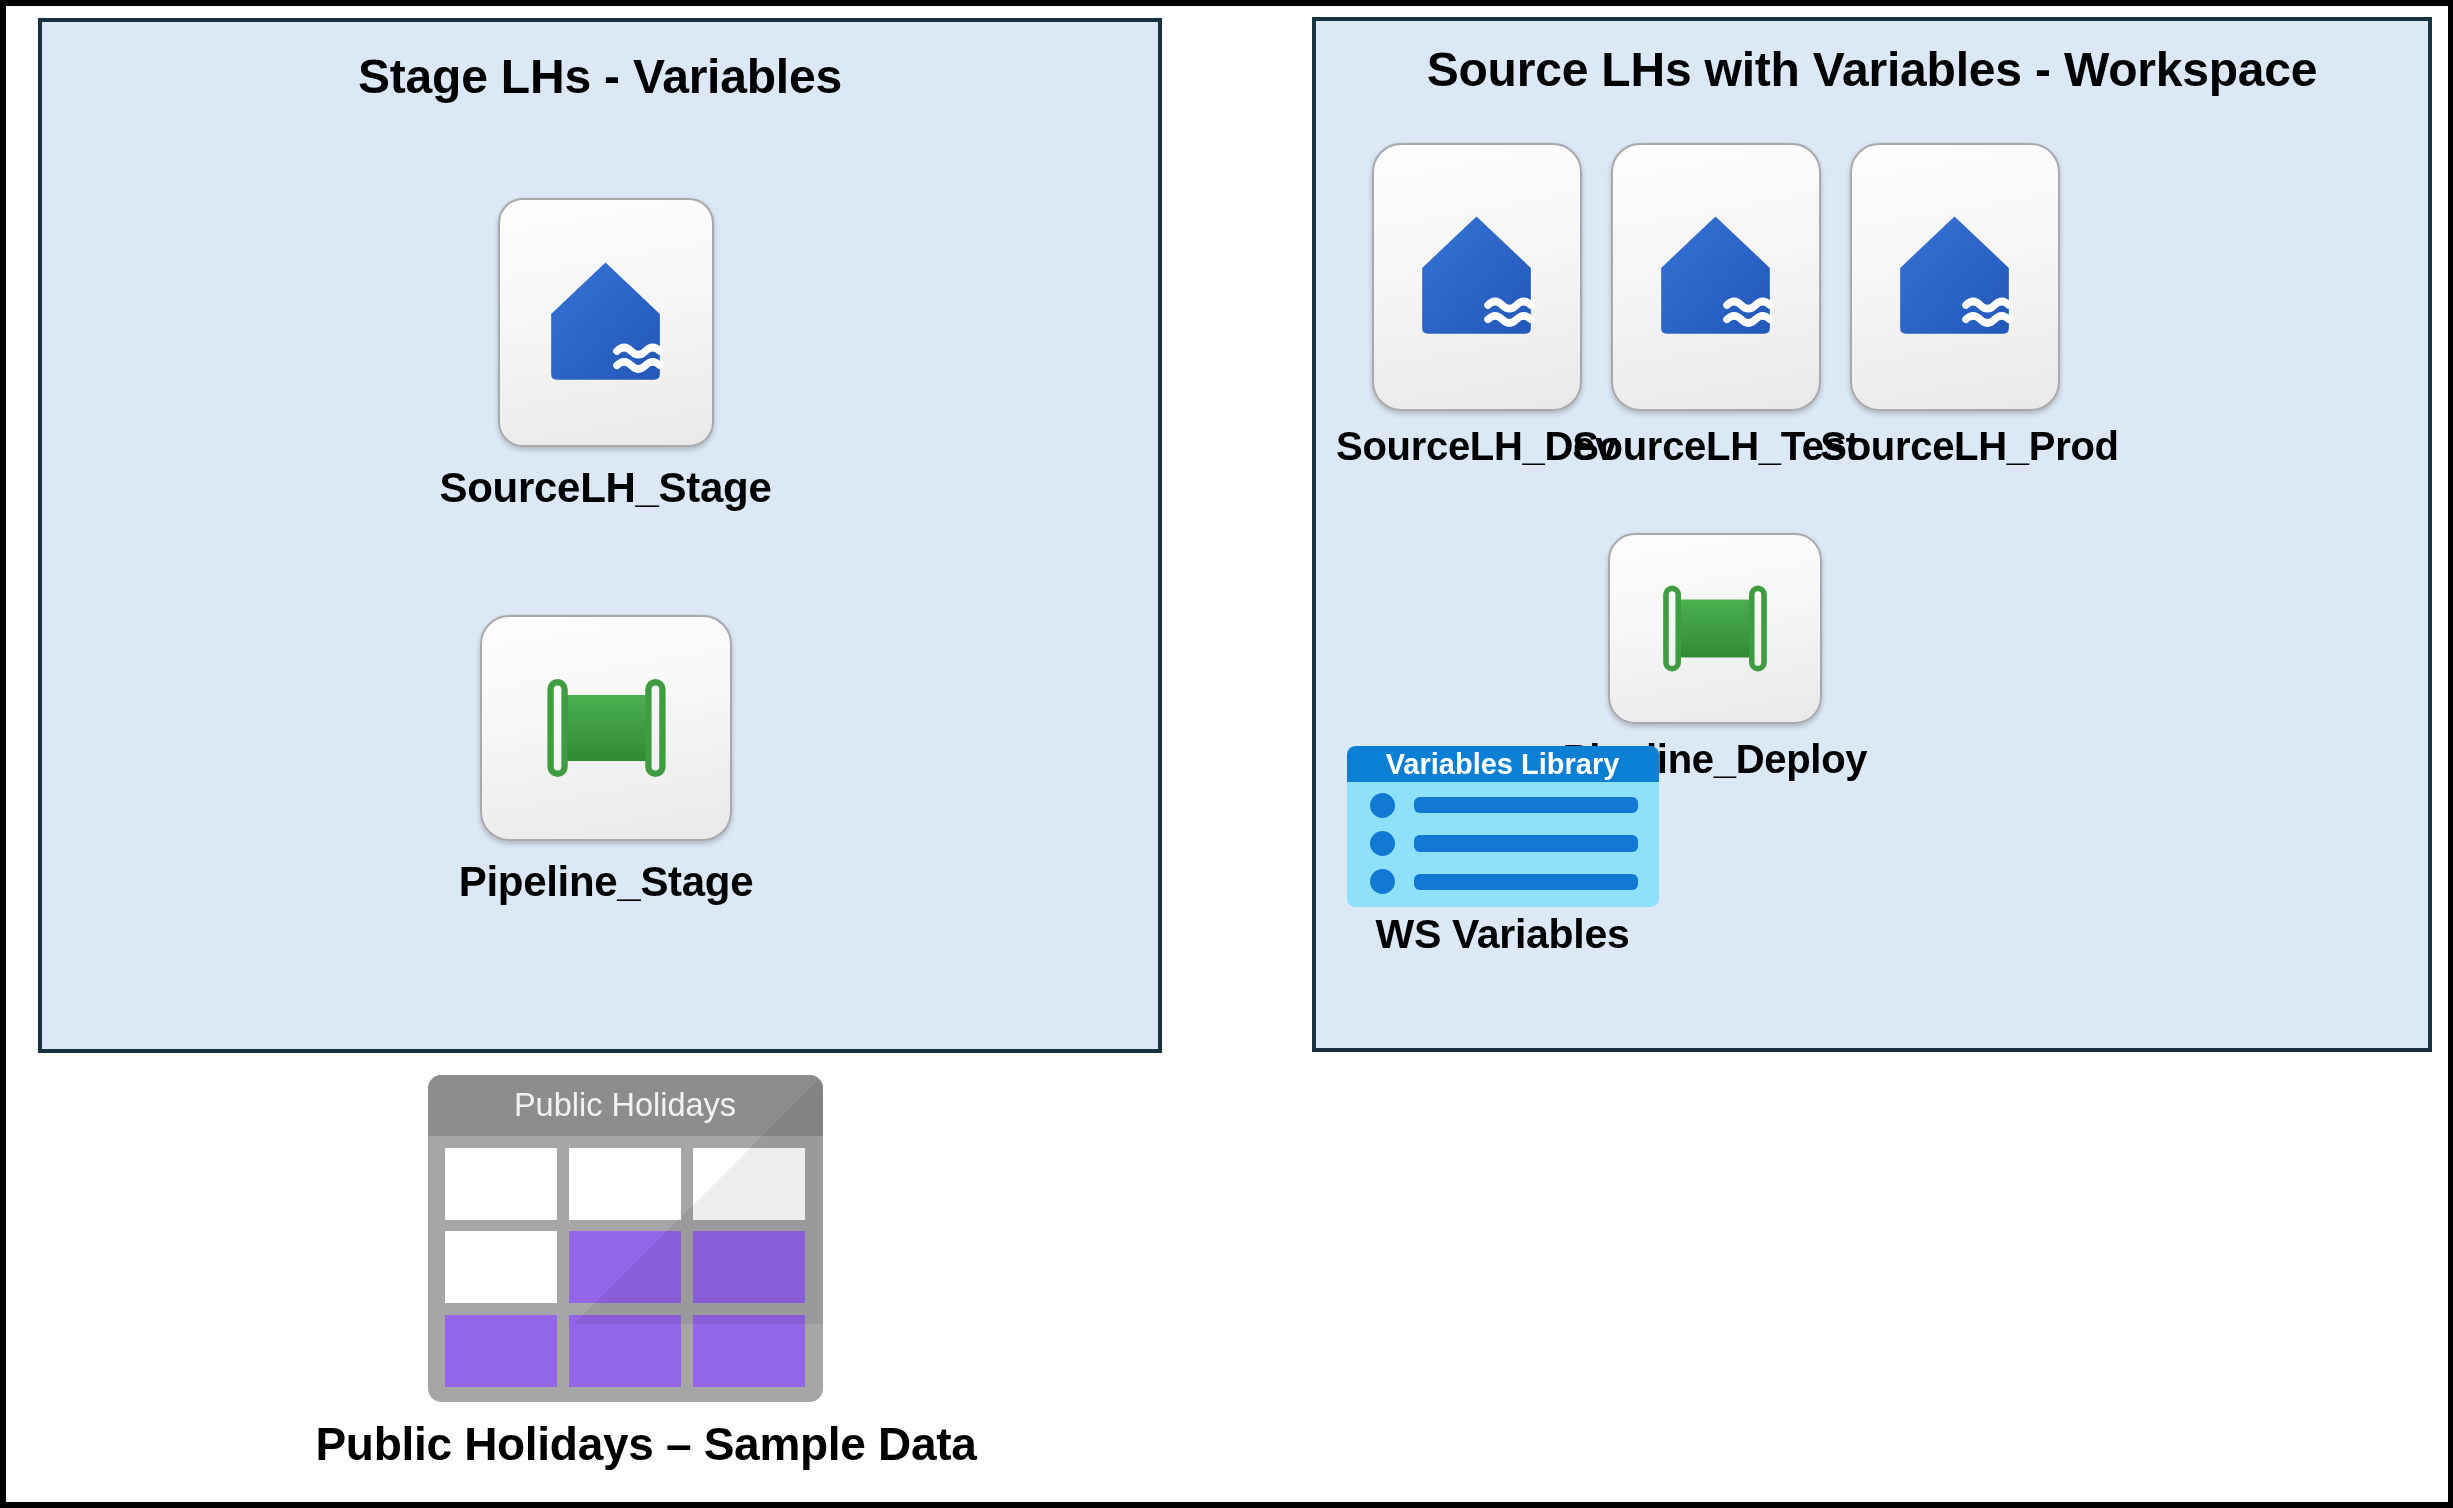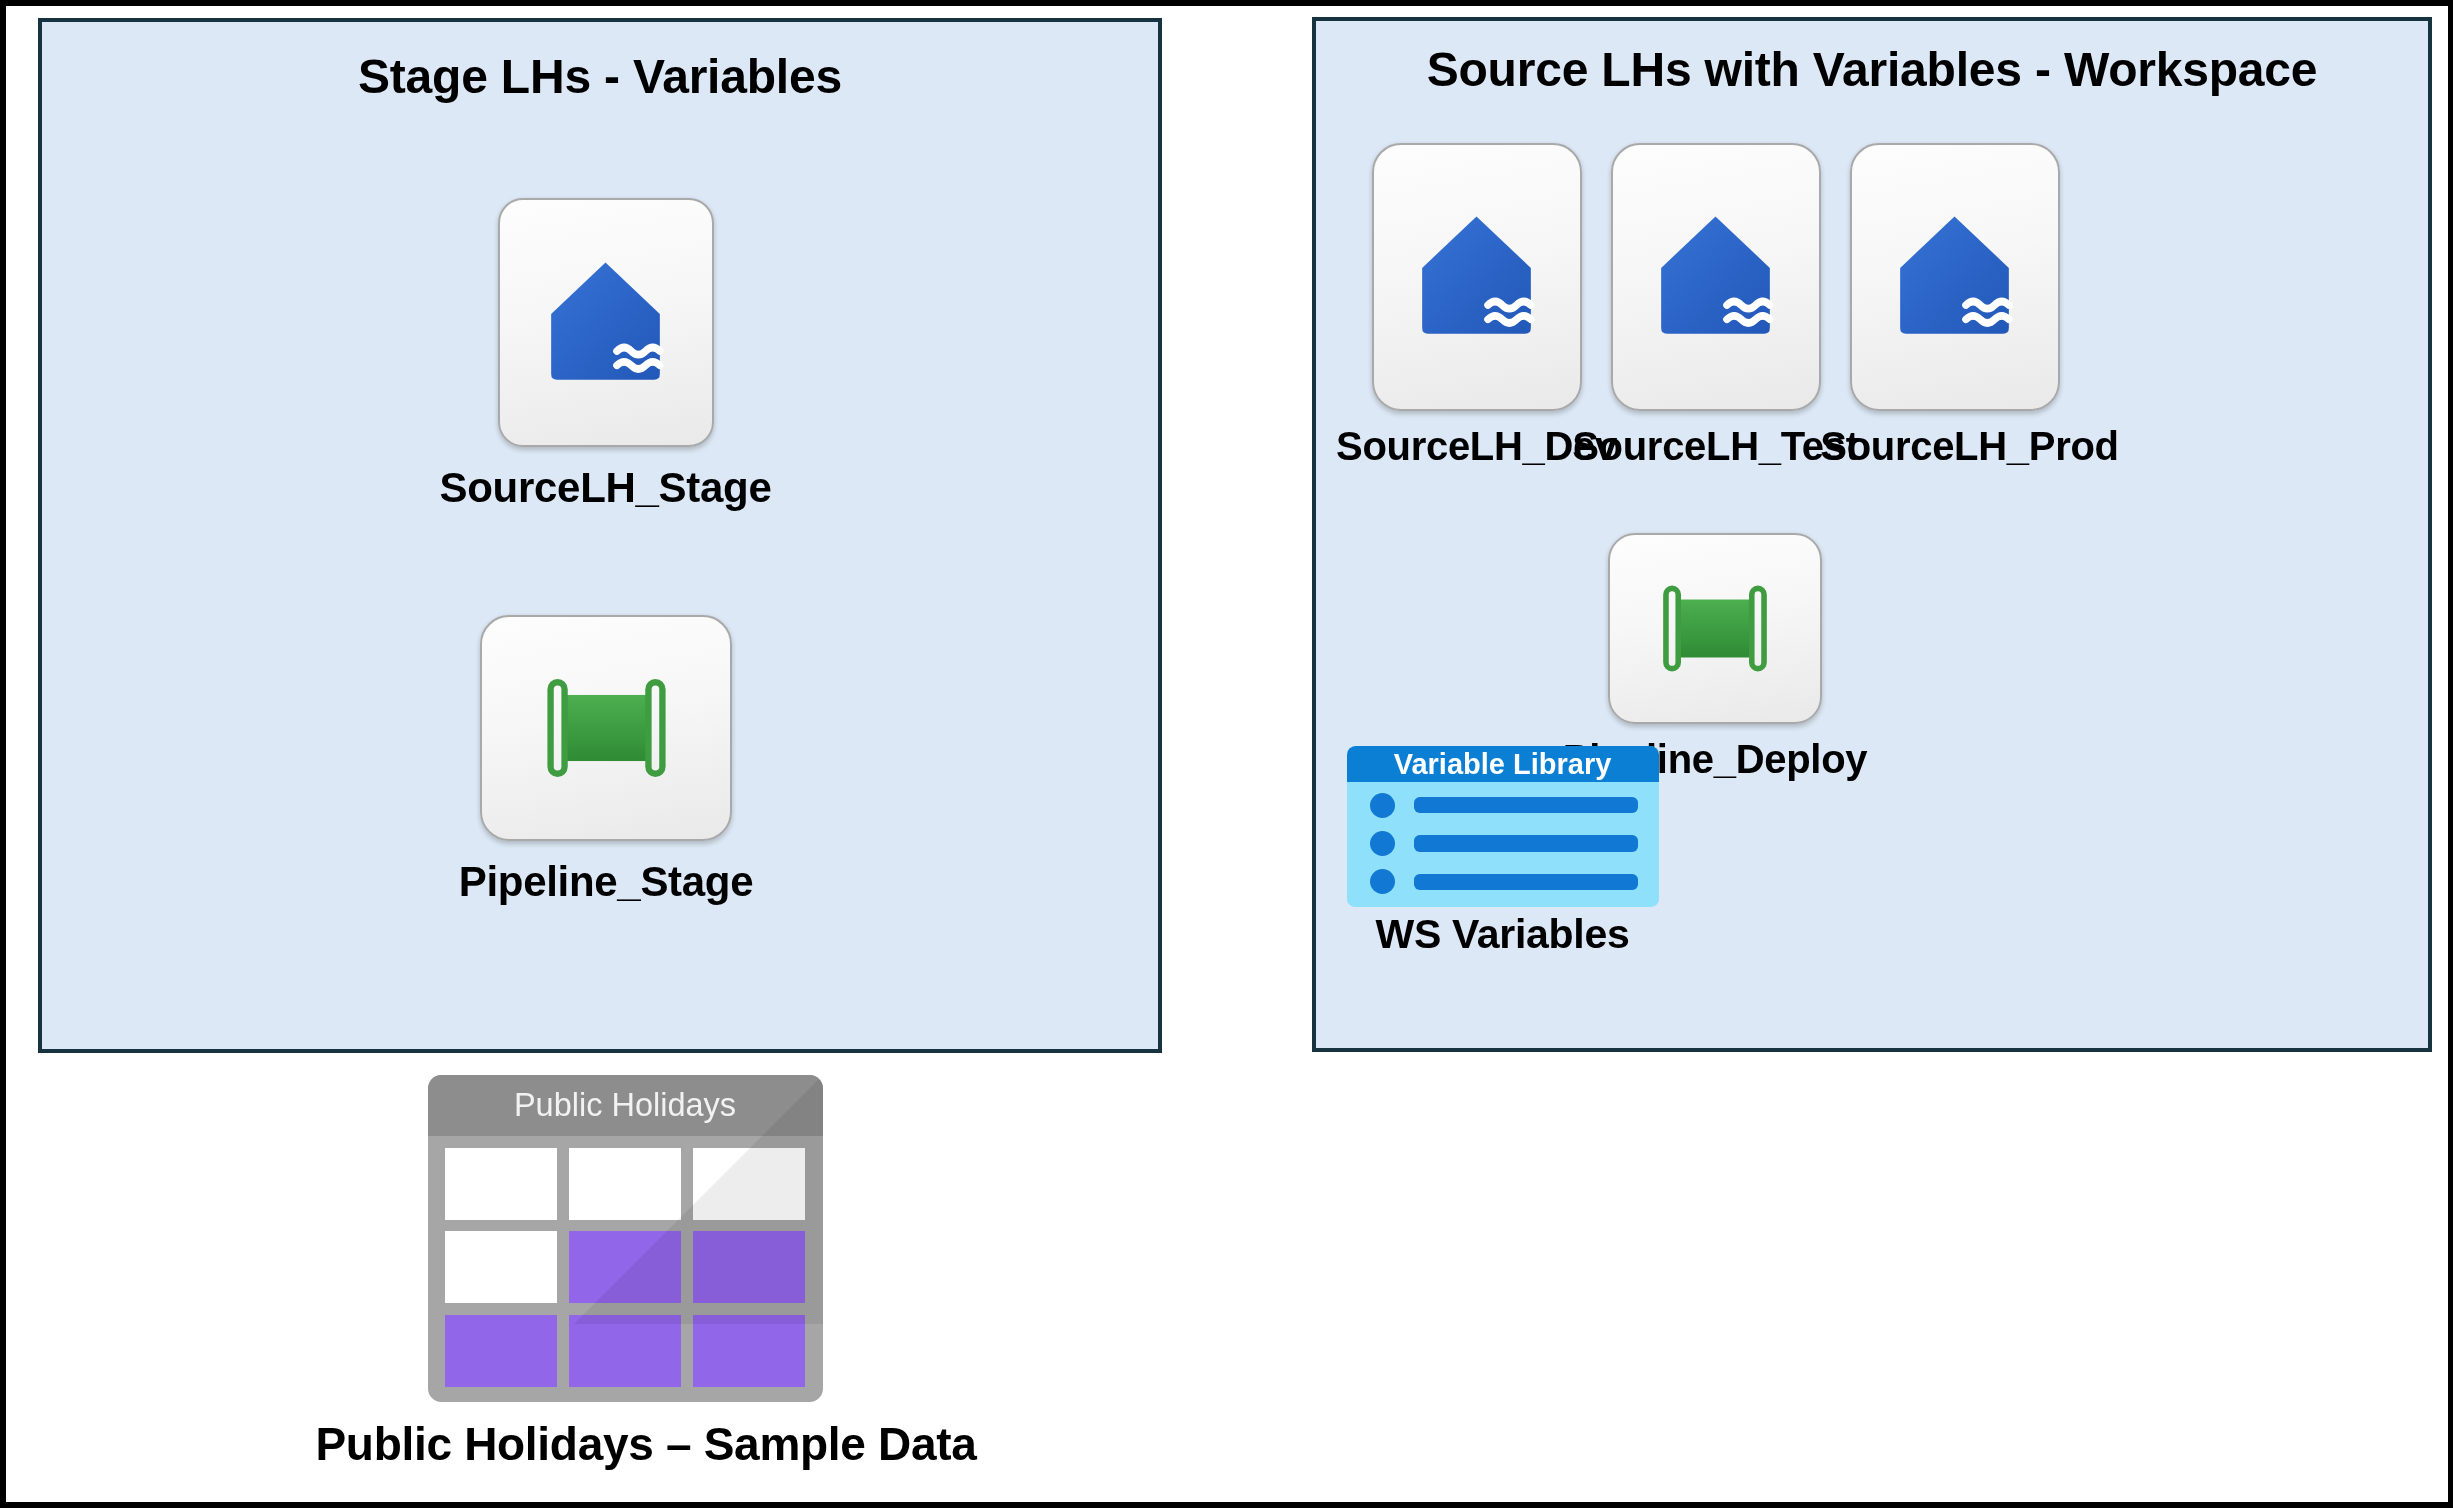--- a/index.html
+++ b/index.html
@@ -258,21 +258,21 @@
           <rect x="26" y="22" width="68" height="52" fill="url(#plg2)"></rect>
           <rect x="16" y="12" width="11" height="72" rx="5.5" fill="none" stroke="#3f9c41" stroke-width="5"></rect>
           <rect x="93" y="12" width="11" height="72" rx="5.5" fill="none" stroke="#3f9c41" stroke-width="5"></rect>
         </svg>
       </div>
       <div class="item-label" style="font-size:40px; margin-top:13.4px;">Pipeline_Deploy</div>
     </div>
 
     <div class="item" style="left:29px; top:725px; width:315px;">
       <div class="varlib-card" style="width:312px; height:161px;">
-        <div class="varlib-head" style="height:36px; line-height:36px; font-size:29px;">Variable Library</div>
+        <div class="varlib-head" style="height:36px; line-height:36px; font-size:29px;">Variables Library</div>
         <div class="varlib-body" style="height:124px; padding:13.4px 21px 13.4px 23px; box-sizing:border-box;">
           <div class="varlib-row" style="height:25px; margin-bottom:13.4px;">
             <span class="varlib-dot" style="width:25px; height:25px;"></span>
             <span class="varlib-bar" style="height:16.3px; margin-left:19px;"></span>
           </div>
           <div class="varlib-row" style="height:25px; margin-bottom:13.4px;">
             <span class="varlib-dot" style="width:25px; height:25px;"></span>
             <span class="varlib-bar" style="height:16.3px; margin-left:19px;"></span>
           </div>
           <div class="varlib-row" style="height:25px;">

